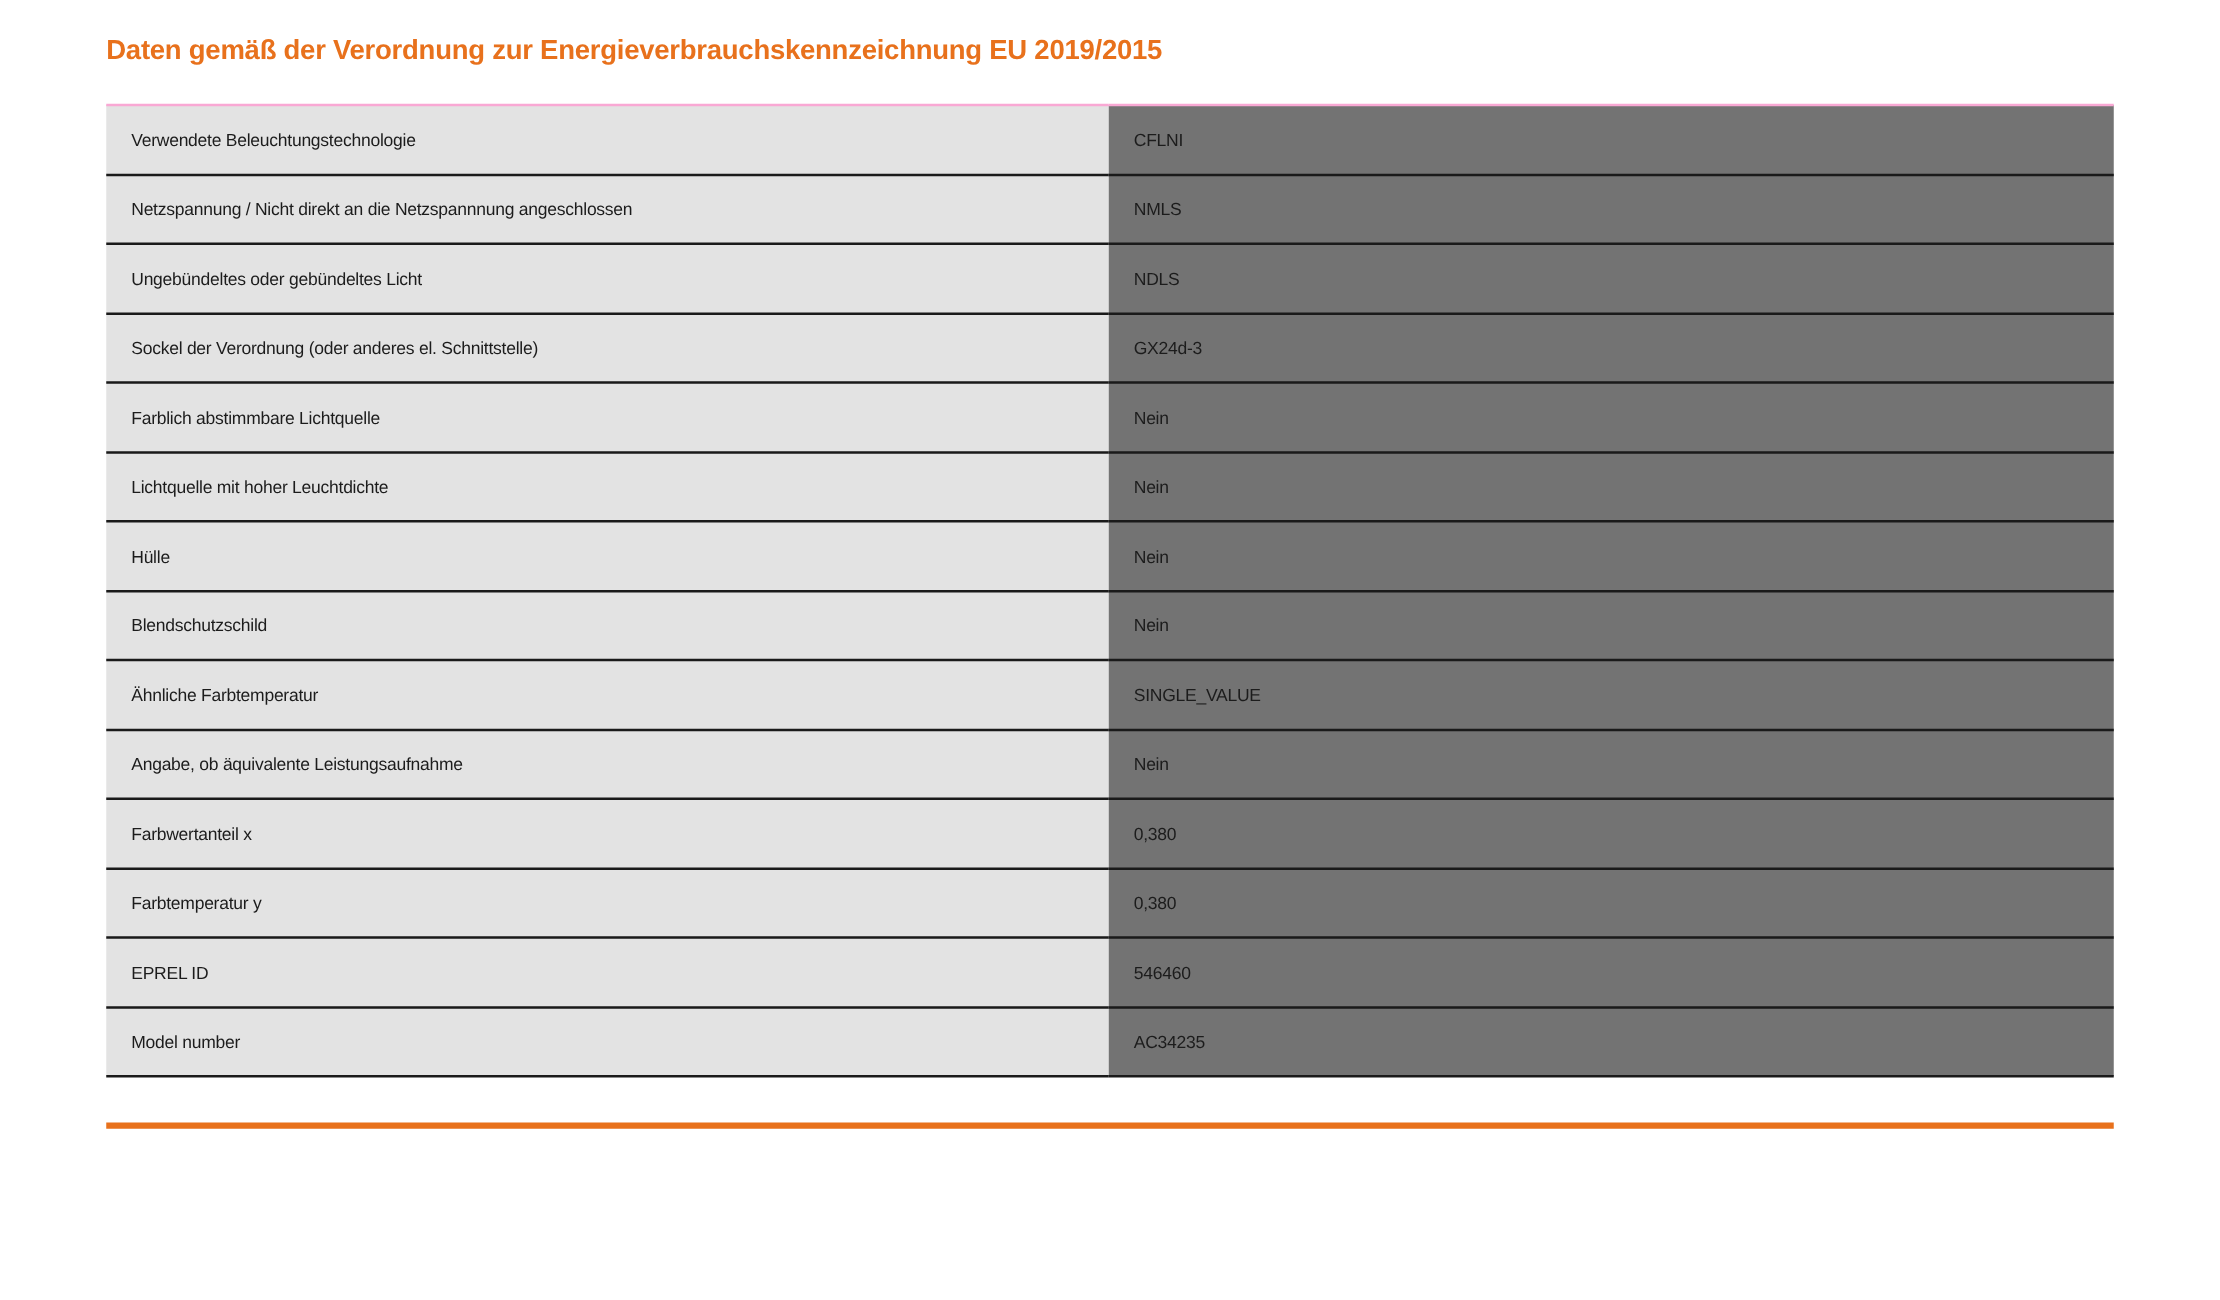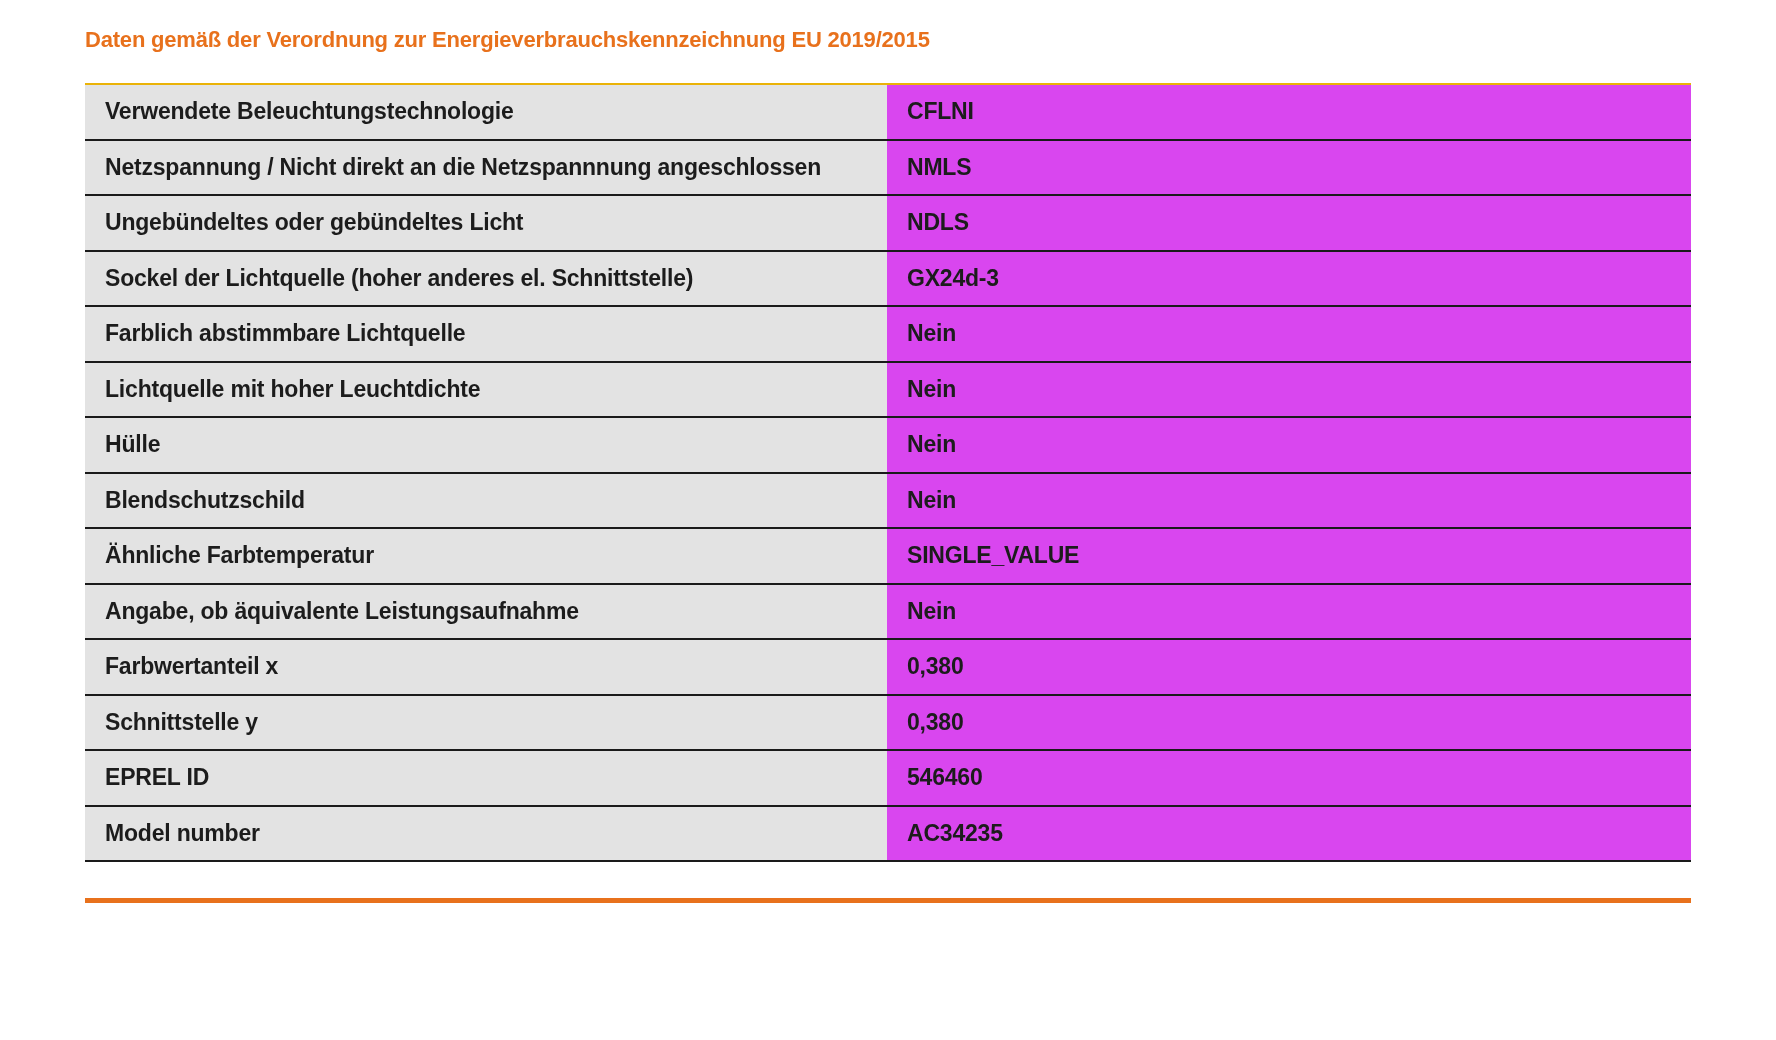--- a/index.html
+++ b/index.html
@@ -31,39 +31,38 @@
     font-size: 22px;
     font-weight: bold;
     letter-spacing: -0.2px;
     color: #e8711c;
     white-space: nowrap;
   }
   table.data-table {
     margin-top: 29px;
     width: 100%;
     border-collapse: collapse;
-    border-top: 2px solid #eab308;
-    font-size: 23px;
+    border-top: 2px solid #f9a8d4;
+    font-size: 14px;
     letter-spacing: -0.2px;
-    font-weight: bold;
   }
   table.data-table tr {
     border-bottom: 2px solid #1a1a1a;
   }
   table.data-table td {
     height: 53.5px;
     vertical-align: middle;
     padding: 0 0 0 20px;
   }
   td.cell-label {
     background: #e3e3e3;
     width: 782px; 
   }
   td.cell-value {
-    background: #d946ef;
+    background: #737373;
   }
   .accent-rule {
     margin-top: 36px;
     height: 5px;
     width: 100%;
     background: #e8711c;
   }
 </style>
 </head>
 <body>
@@ -84,21 +83,21 @@
     <td class="cell-label">Netzspannung / Nicht direkt an die Netzspannnung angeschlossen</td>
     <td class="cell-value">NMLS</td>
   </tr>
 
   <tr>
     <td class="cell-label">Ungebündeltes oder gebündeltes Licht</td>
     <td class="cell-value">NDLS</td>
   </tr>
 
   <tr>
-    <td class="cell-label">Sockel der Lichtquelle (hoher anderes el. Schnittstelle)</td>
+    <td class="cell-label">Sockel der Verordnung (oder anderes el. Schnittstelle)</td>
     <td class="cell-value">GX24d-3</td>
   </tr>
 
 
   <tr>
     <td class="cell-label">Farblich abstimmbare Lichtquelle</td>
     <td class="cell-value">Nein</td>
   </tr>
 
   <tr>
@@ -125,21 +124,21 @@
     <td class="cell-label">Angabe, ob äquivalente Leistungsaufnahme</td>
     <td class="cell-value">Nein</td>
   </tr>
 
   <tr>
     <td class="cell-label">Farbwertanteil x</td>
     <td class="cell-value">0,380</td>
   </tr>
 
   <tr>
-    <td class="cell-label">Schnittstelle y</td>
+    <td class="cell-label">Farbtemperatur y</td>
     <td class="cell-value">0,380</td>
   </tr>
 
 
   <tr>
     <td class="cell-label">EPREL ID</td>
     <td class="cell-value">546460</td>
   </tr>
 
   <tr>

